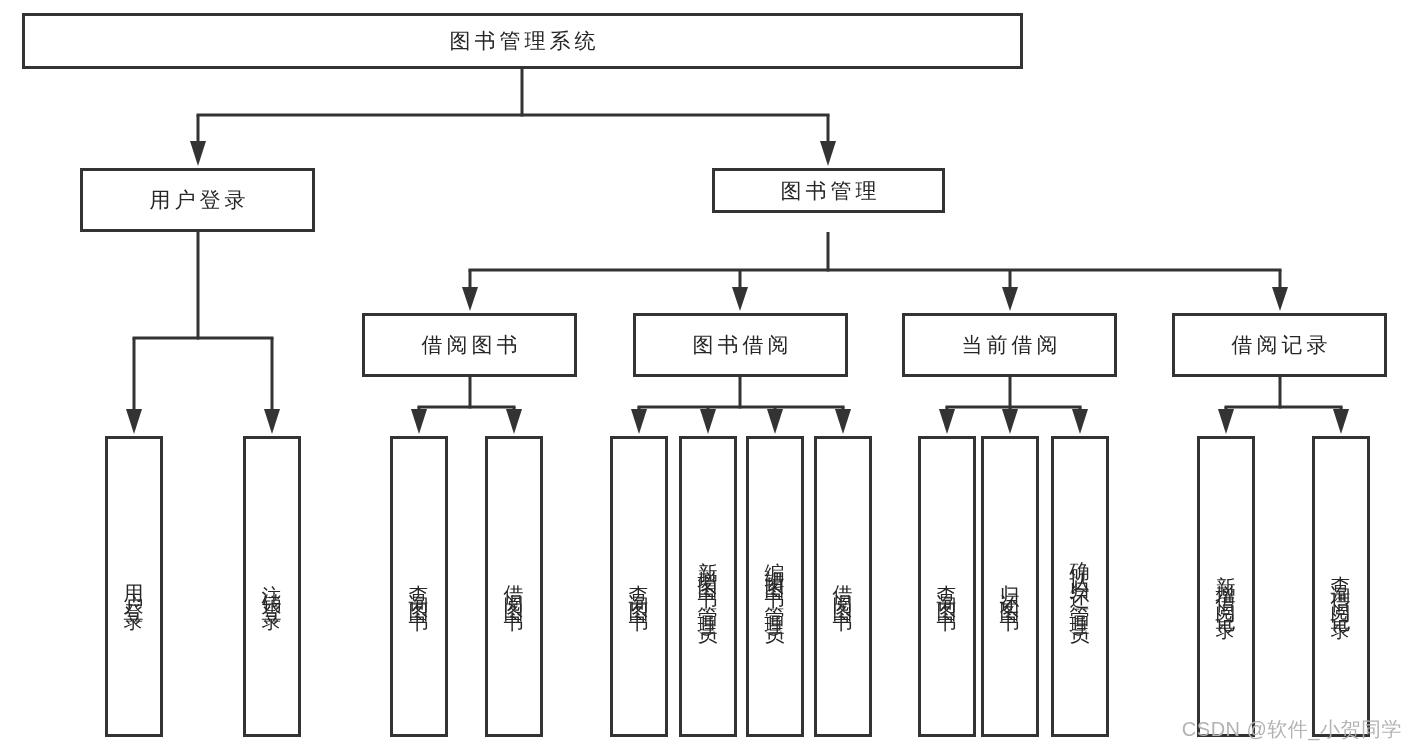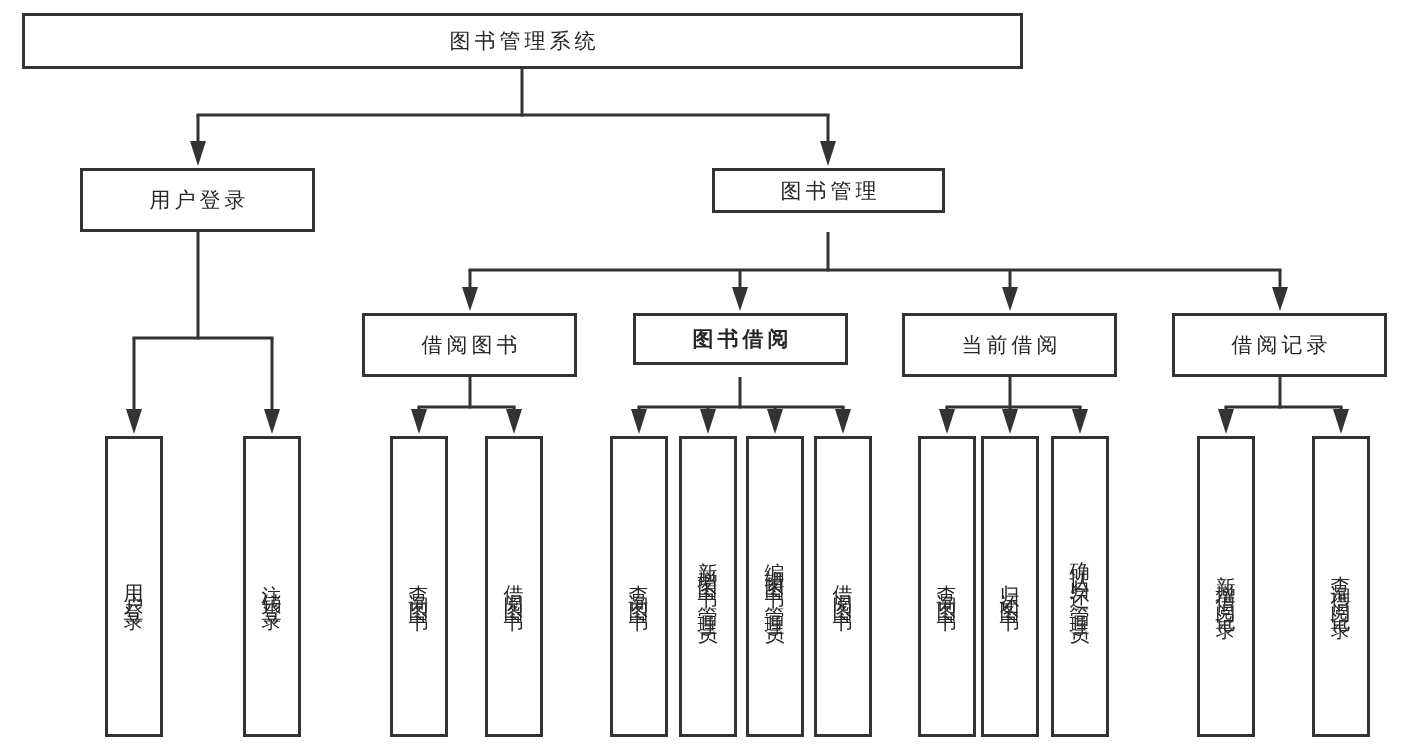--- a/index.html
+++ b/index.html
@@ -48,21 +48,21 @@
     text-orientation: mixed;
     font-size: 20px;
     letter-spacing: 9px;
     line-height: 1;
   }
   
   #n-root   { left: 22px;   top: 13px;  width: 1001px; height: 56px; }
   #n-login  { left: 80px;   top: 168px; width: 235px;  height: 64px; }
   #n-mgmt   { left: 712px;  top: 168px; width: 233px;  height: 45px; }
   #n-rec    { left: 362px;  top: 313px; width: 215px;  height: 64px; }
-  #n-borrow { left: 633px;  top: 313px; width: 215px;  height: 52px; font-weight: bold; }
+  #n-borrow { left: 633px;  top: 313px; width: 215px;  height: 64px; }
   #n-cur    { left: 902px;  top: 313px; width: 215px;  height: 64px; }
   #n-hist   { left: 1172px; top: 313px; width: 215px;  height: 64px; }
   .leaf { top: 436px; width: 58px; height: 301px; }
   #l-login-1 { left: 105px; }
   #l-login-2 { left: 243px; }
   #l-rec-1   { left: 390px; }
   #l-rec-2   { left: 485px; }
   #l-bor-1   { left: 610px; }
   #l-bor-2   { left: 679px; }
   #l-bor-3   { left: 746px; }
@@ -237,14 +237,15 @@
   <div class="node v-node leaf" id="l-bor-3">编辑图书（管理员）</div>
   <div class="node v-node leaf" id="l-bor-4">借阅图书</div>
 
   <div class="node v-node leaf" id="l-cur-1">查询图书</div>
   <div class="node v-node leaf" id="l-cur-2">归还图书</div>
   <div class="node v-node leaf" id="l-cur-3">确认归还（管理员）</div>
 
   <div class="node v-node leaf" id="l-hist-1">新增借阅记录</div>
   <div class="node v-node leaf" id="l-hist-2">查询借阅记录</div>
 
+  <div class="watermark">CSDN @软件_小贺同学</div>
 
 </div>
 
 </body></html>

